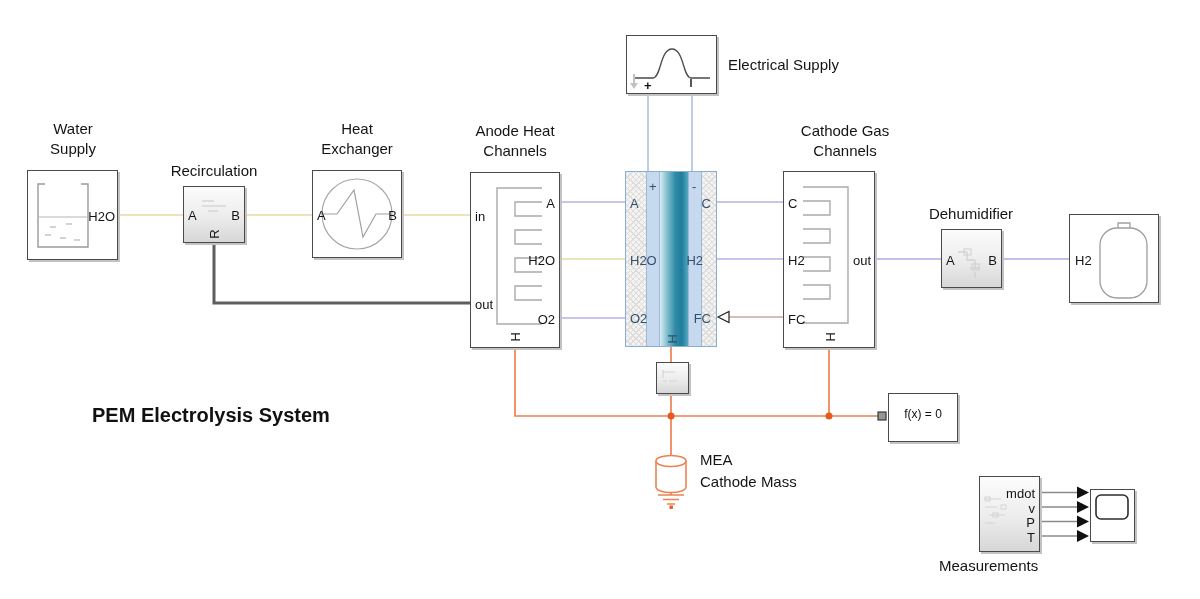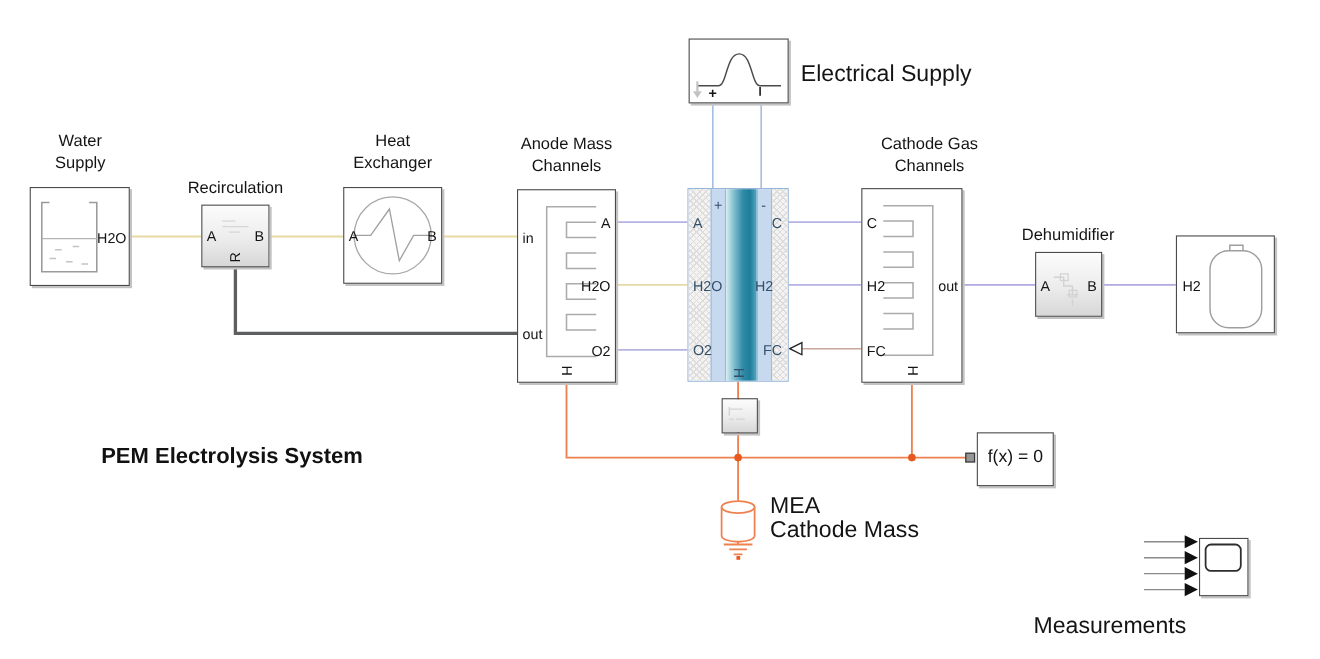--- a/index.html
+++ b/index.html
@@ -16,21 +16,21 @@
   .mealbl{color:#33506b;}
   .rotcw{transform:translate(-50%,-50%) rotate(90deg);}
   .rotccw{transform:translate(-50%,-50%) rotate(-90deg);}
   .hatch{background-color:#f4f3f2;
      background-image:repeating-linear-gradient(45deg,#dcdcdc 0 1px,transparent 1px 4px),
                       repeating-linear-gradient(-45deg,#dcdcdc 0 1px,transparent 1px 4px);}
   .band{background:#c7d9ef;border-left:1px solid #9db8da;border-right:1px solid #9db8da;}
   .membrane{background:linear-gradient(90deg,#d9eef2 0%,#8cc5d4 22%,#2f8aa6 55%,#1f7d9c 78%,#55a9c0 100%);}
   svg{position:absolute;overflow:visible;}
   .title{position:absolute;font-size:20px;font-weight:bold;color:#111;}
-  .annot{position:absolute;font-size:21px;color:#141414;white-space:nowrap;}
+  .annot{position:absolute;font-size:15px;color:#141414;white-space:nowrap;}
 </style>
 </head>
 <body>
 
 <div id="canvas">
 
   <svg class="abs" style="left:0;top:0" width="1200" height="599" viewBox="0 0 1200 599">
 
     <path d="M118 215 H183" fill="none" stroke-width="1.6" stroke="#e7d9a4"></path>
     <path d="M245 215 H312" fill="none" stroke-width="1.6" stroke="#e7d9a4"></path>
@@ -119,21 +119,21 @@
     <svg style="left:0;top:0" width="87" height="173" viewBox="0 0 87 173">
       <path d="M71 15 H26 V151 H71 M71 29 H44 V43 H71 M71 57 H44 V71 H71 M71 85 H44 V99 H71 M71 113 H44 V127 H71" fill="none" stroke="#ababab" stroke-width="1.4"></path>
     </svg>
     <span class="port" style="left:4px;top:43px">in</span>
     <span class="port" style="left:4px;top:131px">out</span>
     <span class="port" style="right:4px;top:30px">A</span>
     <span class="port" style="right:4px;top:87px">H2O</span>
     <span class="port" style="right:4px;top:146px">O2</span>
     <span class="port rotcw" style="left:44px;top:164px">H</span>
   </div>
-  <div class="blklabel" style="left:450px;top:121px;width:130px">Anode Mass
+  <div class="blklabel" style="left:450px;top:121px;width:130px">Anode Heat
 Channels</div>
 
   <div class="abs" style="left:625px;top:171px;width:92px;height:176px;border:1px solid #8aaed6;background:#fff">
     <div class="abs hatch" style="left:0;top:0;width:20px;height:100%"></div>
     <div class="abs band" style="left:20px;top:0;width:14px;height:100%"></div>
     <div class="abs membrane" style="left:34px;top:0;width:28px;height:100%"></div>
     <div class="abs band" style="left:62px;top:0;width:14px;height:100%"></div>
     <div class="abs hatch" style="left:76px;top:0;width:14px;height:100%"></div>
     <span class="port mealbl" style="left:23px;top:14px">+</span>
     <span class="port mealbl" style="left:66px;top:14px">-</span>
@@ -183,33 +183,45 @@
 
   <div class="block" style="left:1069px;top:214px;width:90px;height:89px">
     <svg style="left:0;top:0" width="87" height="86" viewBox="0 0 87 86">
       <rect x="30" y="13" width="47" height="70" rx="17" fill="none" stroke="#9e9e9e" stroke-width="1.3"></rect>
       <path d="M48 13 V8 H60 V13" fill="none" stroke="#9e9e9e" stroke-width="1.3"></path>
     </svg>
     <span class="port" style="left:5px;top:45px">H2</span>
   </div>
 
   <div class="block" style="left:888px;top:393px;width:70px;height:49px;border-width:1.8px">
-    <span class="abs" style="left:0;top:13px;width:100%;text-align:center;font-size:16px">f(x) = 0</span>
+    <span class="abs" style="left:0;top:13px;width:100%;text-align:center;font-size:12px">f(x) = 0</span>
   </div>
 
   <div class="block grad" style="left:656px;top:362px;width:33px;height:32px;border-width:1.4px">
     <svg style="left:0;top:0" width="30" height="29" viewBox="0 0 30 29">
       <path d="M6 7 v8 M6 9 h12 M6 18 h4 M12 18 h8" fill="none" stroke="#d4d4d4" stroke-width="1.2"></path>
     </svg>
   </div>
 
   <div class="annot" style="left:700px;top:449px;line-height:22px;white-space:pre-line">MEA
 Cathode Mass</div>
 
-  <div class="annot" style="left:939px;top:557px;width:140px;text-align:center">Measurements</div>
+  <div class="block grad" style="left:979px;top:476px;width:61px;height:76px">
+    <svg style="left:0;top:0" width="58" height="73" viewBox="0 0 58 73">
+      <path d="M5 22 h16 M5 30 h12 M9 38 h16 M5 46 h10" fill="none" stroke="#d4d4d4" stroke-width="1.2"></path>
+      <rect x="5" y="20" width="5" height="4" fill="none" stroke="#d4d4d4" stroke-width="1"></rect>
+      <rect x="13" y="36" width="5" height="4" fill="none" stroke="#d4d4d4" stroke-width="1"></rect>
+      <rect x="21" y="28" width="5" height="4" fill="none" stroke="#d4d4d4" stroke-width="1"></rect>
+    </svg>
+    <span class="port" style="right:4px;top:16px">mdot</span>
+    <span class="port" style="right:4px;top:31px">v</span>
+    <span class="port" style="right:4px;top:45px">P</span>
+    <span class="port" style="right:4px;top:60px">T</span>
+  </div>
+  <div class="annot" style="left:939px;top:557px;width:140px;">Measurements</div>
 
   <div class="block" style="left:1090px;top:489px;width:45px;height:53px;border-width:1.8px">
     <svg style="left:0;top:0" width="42" height="50" viewBox="0 0 42 50">
       <rect x="5" y="5" width="32" height="24" rx="5" fill="#fff" stroke="#2d2d2d" stroke-width="1.6"></rect>
     </svg>
   </div>
 
   <div class="title" style="left:92px;top:404px">PEM Electrolysis System</div>
 
 </div>

